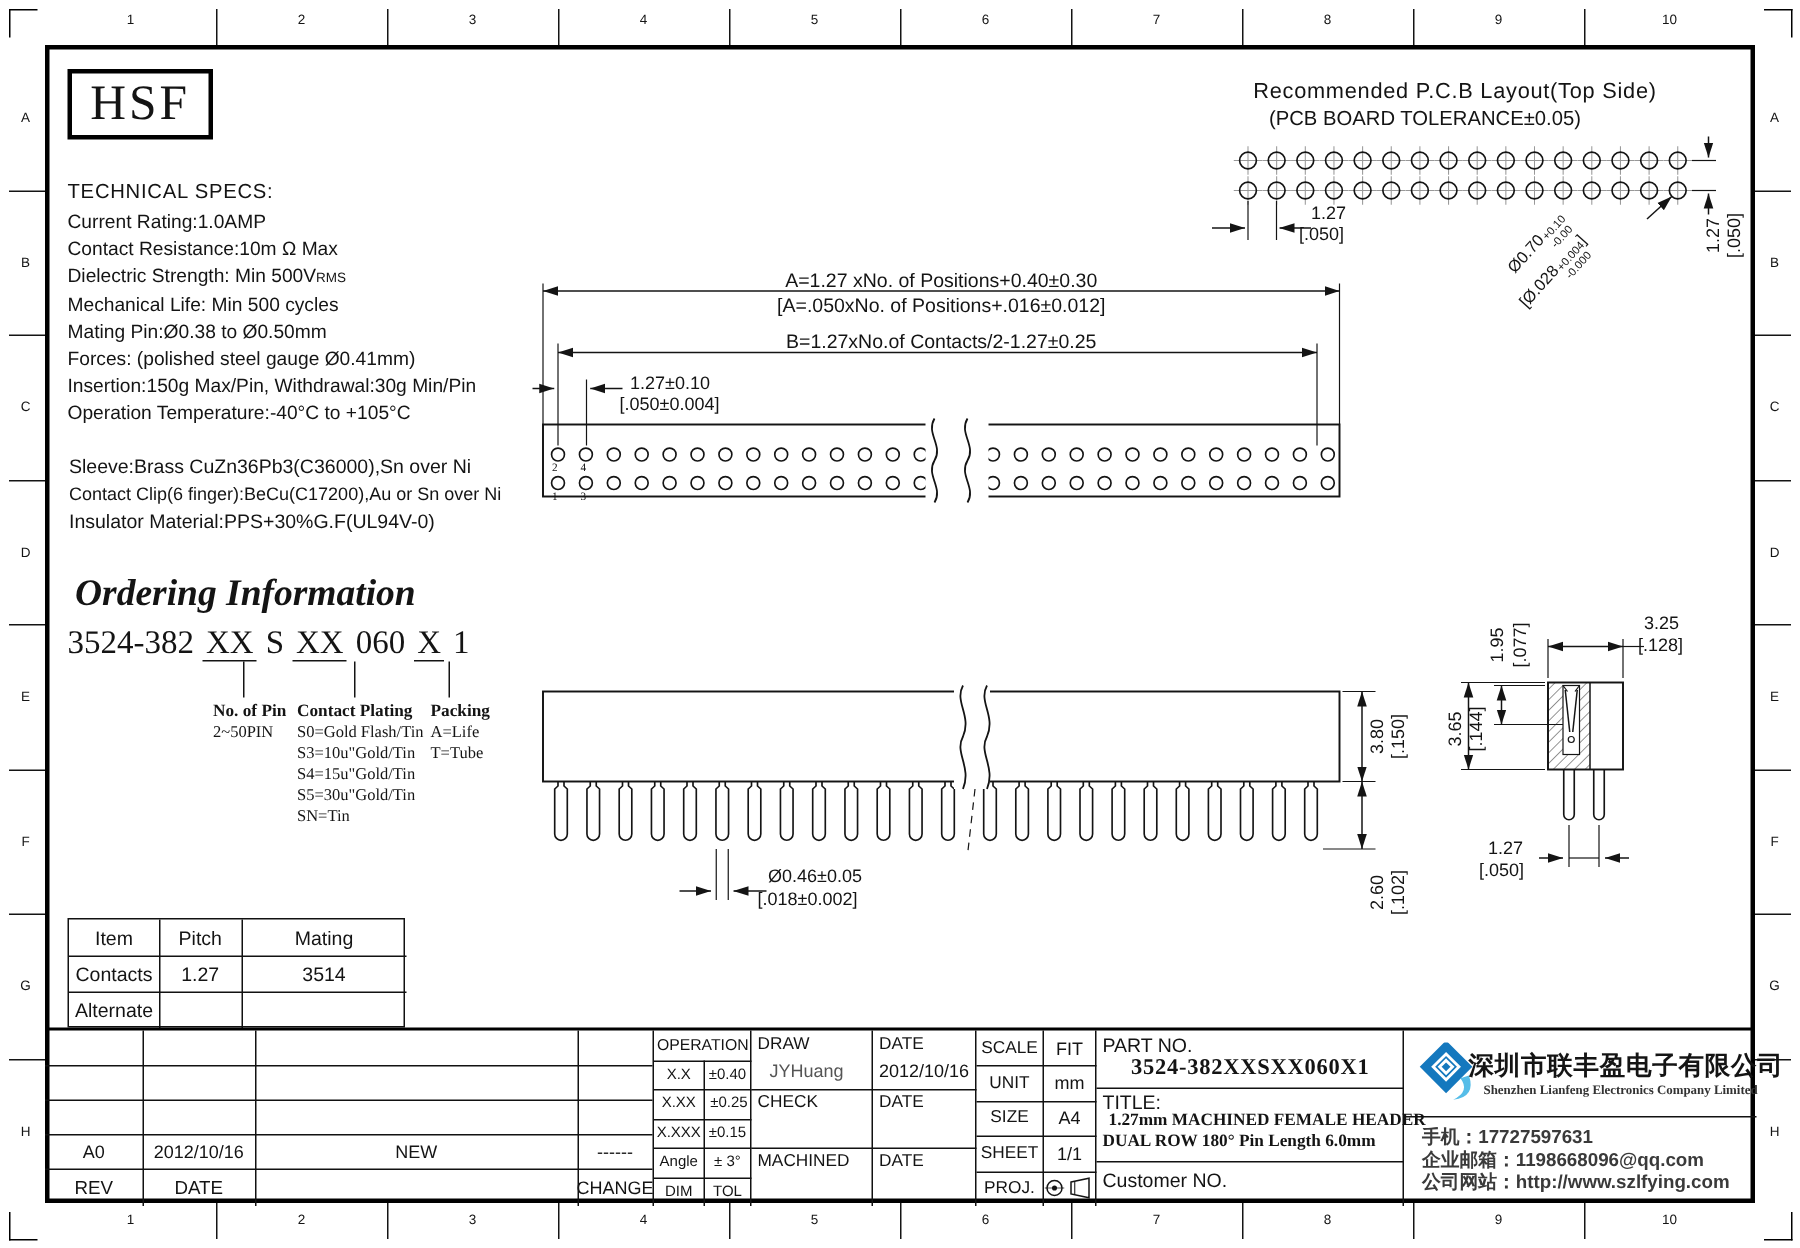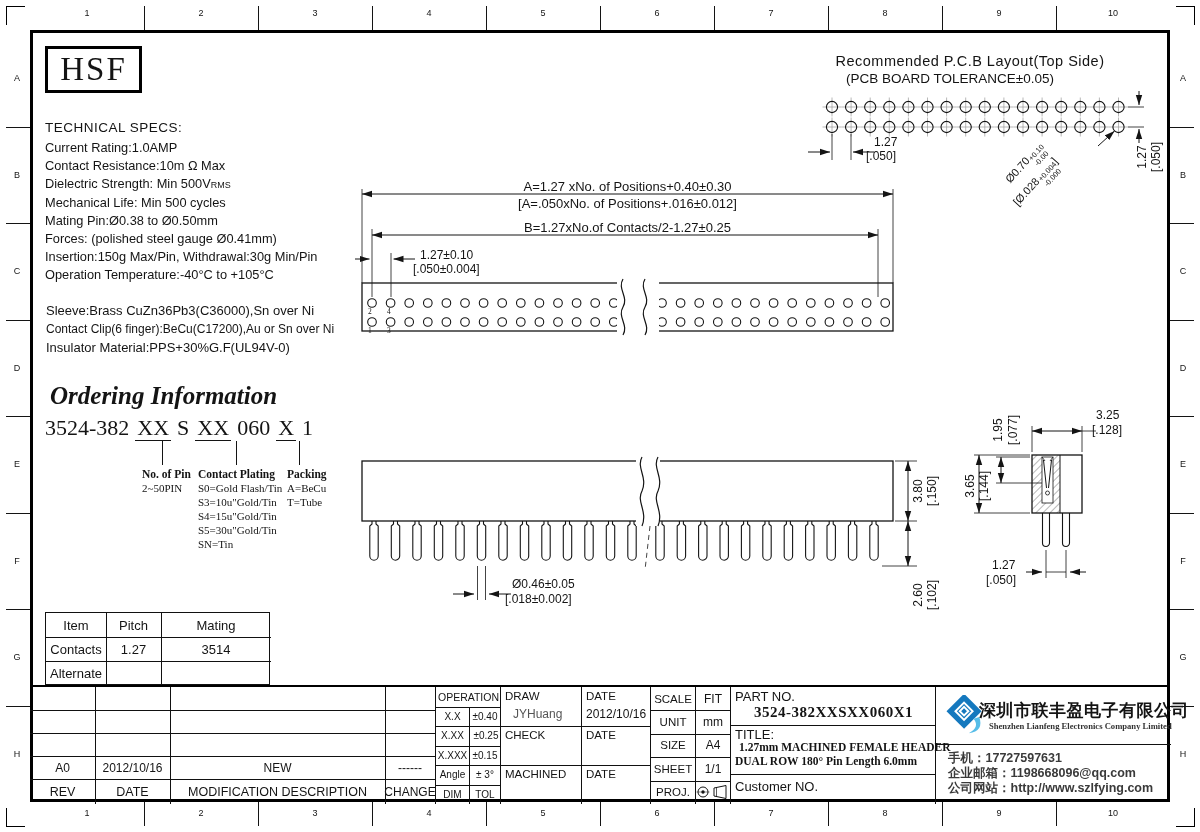--- a/index.html
+++ b/index.html
@@ -380,21 +380,21 @@
 <div class="t ordcol" style="left:198px;top:467px">
   <div class="h">Contact Plating</div>
   <div>S0=Gold Flash/Tin</div>
   <div>S3=10u"Gold/Tin</div>
   <div>S4=15u"Gold/Tin</div>
   <div>S5=30u"Gold/Tin</div>
   <div>SN=Tin</div>
 </div>
 <div class="t ordcol" style="left:287px;top:467px">
   <div class="h">Packing</div>
-  <div>A=BeCu</div>
+  <div>A=Life</div>
   <div>T=Tube</div>
 </div>
 
 <svg id="svg-front" class="view" width="600" height="185" style="left:355px;top:430px">
       <rect x="7" y="31" width="531" height="60" fill="none" stroke="#141414" stroke-width="1.3"></rect>
       <path d="M17,91 l0,3 l-2.2,2 l0,30 a4.2,4.2 0 0 0 8.4,0 l0,-30 l-2.2,-2 l0,-3" fill="none" stroke="#141414" stroke-width="1.1"></path>
       <path d="M38.5,91 l0,3 l-2.2,2 l0,30 a4.2,4.2 0 0 0 8.4,0 l0,-30 l-2.2,-2 l0,-3" fill="none" stroke="#141414" stroke-width="1.1"></path>
       <path d="M60,91 l0,3 l-2.2,2 l0,30 a4.2,4.2 0 0 0 8.4,0 l0,-30 l-2.2,-2 l0,-3" fill="none" stroke="#141414" stroke-width="1.1"></path>
       <path d="M81.5,91 l0,3 l-2.2,2 l0,30 a4.2,4.2 0 0 0 8.4,0 l0,-30 l-2.2,-2 l0,-3" fill="none" stroke="#141414" stroke-width="1.1"></path>
       <path d="M103,91 l0,3 l-2.2,2 l0,30 a4.2,4.2 0 0 0 8.4,0 l0,-30 l-2.2,-2 l0,-3" fill="none" stroke="#141414" stroke-width="1.1"></path>
@@ -500,21 +500,20 @@
     <div class="gl" style="left:0;top:92px;width:405px;height:1.4px"></div>
     <div class="gl" style="left:65px;top:0;width:1px;height:117px"></div>
     <div class="gl" style="left:140px;top:0;width:1px;height:117px"></div>
     <div class="gl" style="left:355px;top:0;width:1px;height:117px"></div>
     <div class="val cc" style="left:0;top:69px;width:65px;height:23px">A0</div>
     <div class="val cc" style="left:65px;top:69px;width:75px;height:23px">2012/10/16</div>
     <div class="val cc" style="left:140px;top:69px;width:215px;height:23px">NEW</div>
     <div class="val cc" style="left:355px;top:69px;width:50px;height:23px">------</div>
     <div class="lbl cc" style="left:0;top:92px;width:65px;height:25px;font-size:12.5px">REV</div>
     <div class="lbl cc" style="left:65px;top:92px;width:75px;height:25px;font-size:12.5px">DATE</div>
-    <div class="lbl cc" style="left:140px;top:92px;width:215px;height:25px;font-size:12.5px">MODIFICATION  DESCRIPTION</div>
     <div class="lbl cc" style="left:355px;top:92px;width:50px;height:25px;font-size:12px">CHANGE</div>
   </div>
 
   <div class="blk" style="left:405px;width:65px">
     <div class="gl" style="left:0;top:19.5px;width:65px;height:1px"></div>
     <div class="gl" style="left:0;top:39px;width:65px;height:1px"></div>
     <div class="gl" style="left:0;top:58.5px;width:65px;height:1px"></div>
     <div class="gl" style="left:0;top:78px;width:65px;height:1px"></div>
     <div class="gl" style="left:0;top:97.5px;width:65px;height:1px"></div>
     <div class="gl" style="left:33px;top:19.5px;width:1px;height:97.5px"></div>

